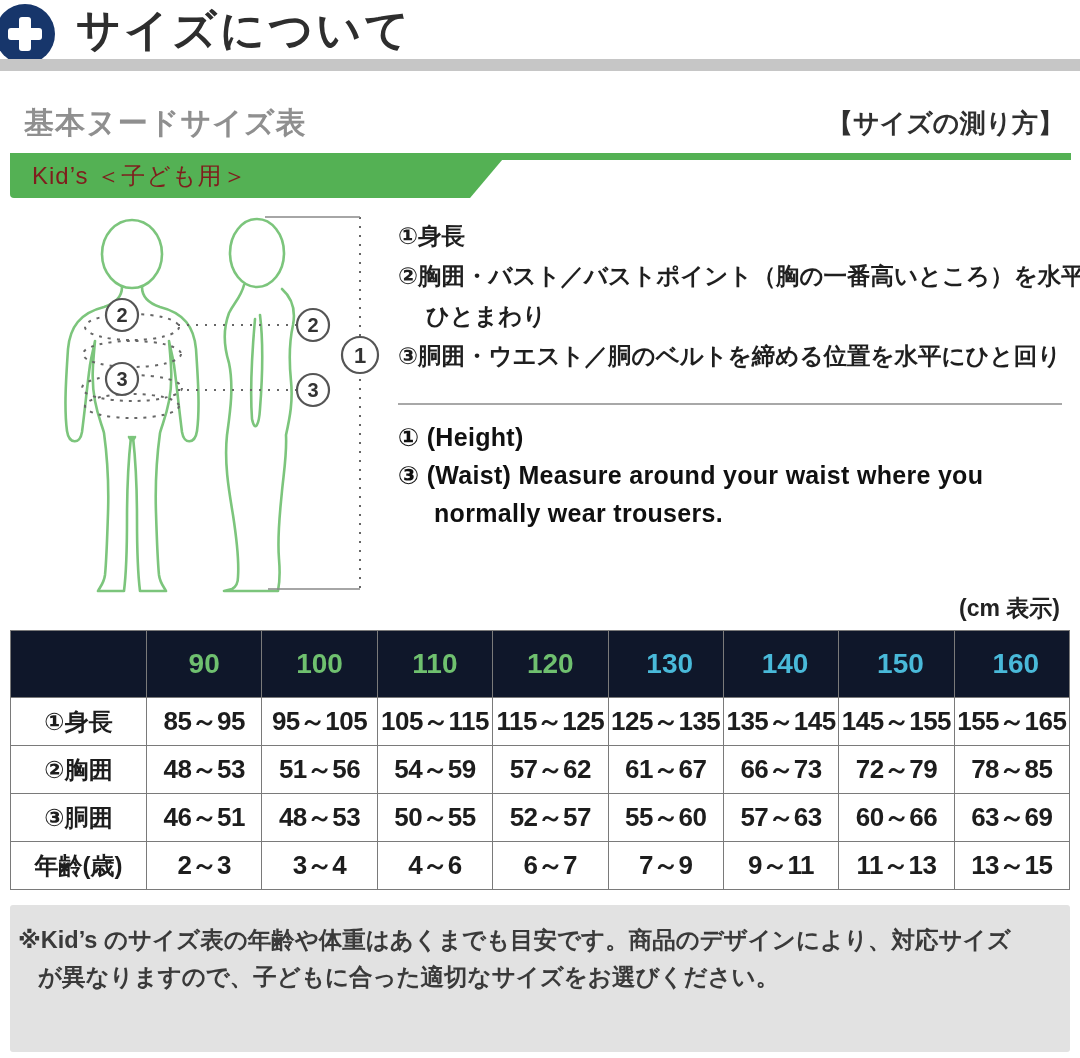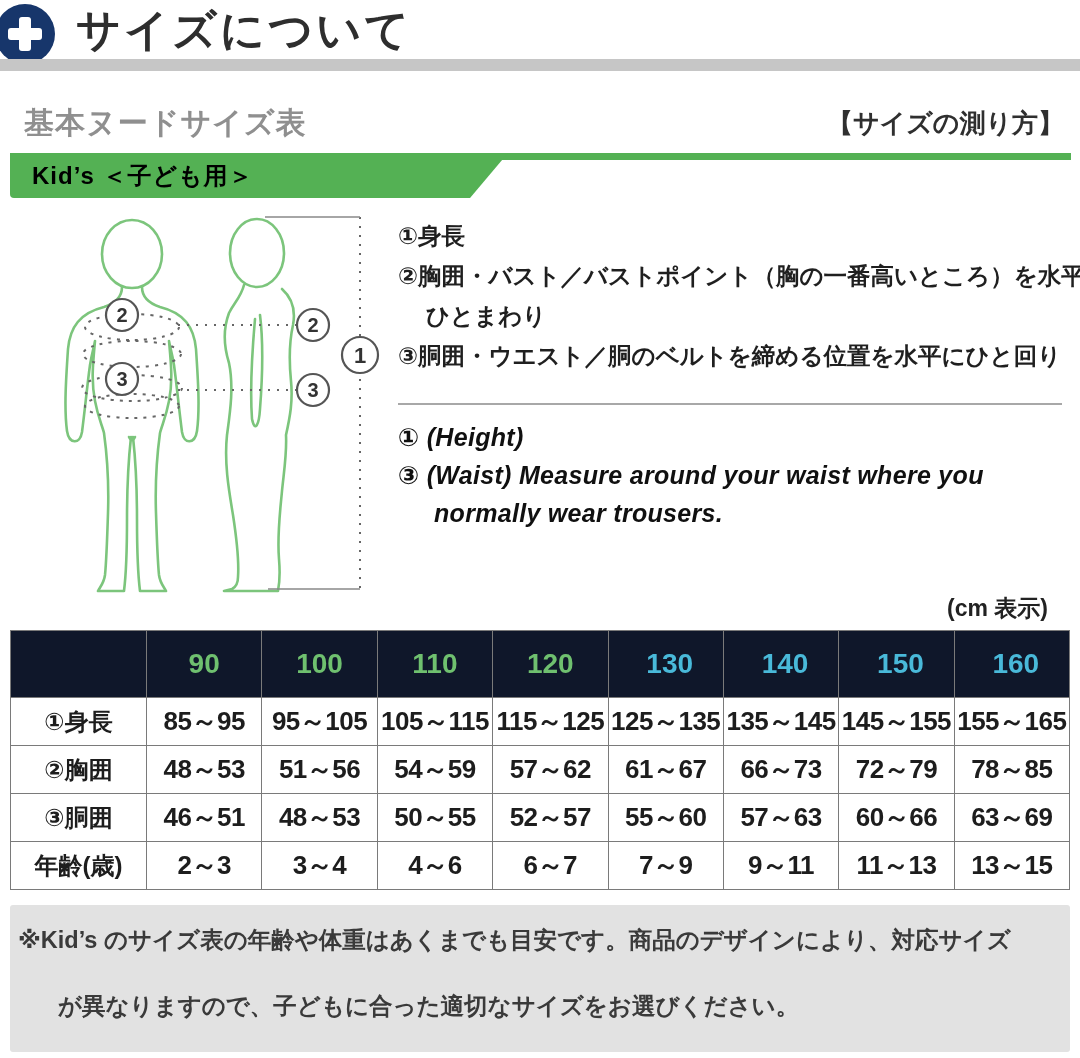--- a/index.html
+++ b/index.html
@@ -25,52 +25,52 @@
     white-space:nowrap;cursor:pointer;
   }
   
   .banner-bar{position:absolute;left:10px;right:9px;top:153px;height:7px;background:#54b154;}
   .banner-block{
     position:absolute;left:10px;top:153px;width:498px;height:45px;background:#54b154;
     clip-path:polygon(0 0,100% 0,calc(100% - 38px) 100%,0 100%);
     border-radius:4px 0 0 4px;
   }
   .banner-text{
-    display:block;padding-left:22px;line-height:45px;color:#000000;font-size:24px;
-    font-weight:700;letter-spacing:1px;white-space:nowrap;
+    display:block;padding-left:22px;line-height:45px;color:#7f1d1d;font-size:24px;
+    font-weight:400;letter-spacing:1px;white-space:nowrap;
   }
   
   .diagram{position:absolute;left:10px;top:203px;}
   
   .jp-notes{position:absolute;left:398px;top:216px;width:676px;}
   .jp-notes .note-line{font-size:23.5px;font-weight:700;color:#1f1f1f;line-height:40px;white-space:nowrap;}
   .jp-notes .indent1{padding-left:28px;}
   .notes-divider{position:absolute;left:398px;top:403px;width:664px;height:2px;background:#a8a8a8;}
-  .en-notes{position:absolute;left:398px;top:418px;width:676px;font-style:italic;}
+  .en-notes{position:absolute;left:398px;top:418px;width:676px;}
   .en-notes .note-line{font-size:25px;font-weight:700;color:#101010;line-height:38px;white-space:nowrap;letter-spacing:0.3px;}
   .en-notes .indent1{padding-left:36px;}
-  .unit-note{position:absolute;right:32px;top:593px;font-size:23px;font-weight:800;color:#222222;white-space:nowrap;}
+  .unit-note{position:absolute;right:20px;top:593px;font-size:23px;font-weight:800;color:#222222;white-space:nowrap;}
   
   .size-table{
     position:absolute;left:10px;top:630px;width:1060px;border-collapse:collapse;table-layout:fixed;
   }
   .size-table th,.size-table td{border:1.6px solid #7a7a7a;text-align:center;padding:0;}
   .size-table col.label-col{width:136px;}
   .size-table thead th{height:66px;background:#0f172a;font-size:28px;font-weight:700;}
   .size-table thead th.c-green{color:#6fc06f;}
   .size-table thead th.c-cyan{color:#49b9d9;padding-left:8px;}
   .size-table tbody td{height:47px;background:#ffffff;font-size:26px;font-weight:700;color:#1d1d1d;letter-spacing:-0.5px;}
   .size-table tbody td.row-label{font-size:24px;font-weight:800;letter-spacing:0;}
   
   .footnote-box{
     position:absolute;left:10px;top:905px;width:1060px;height:147px;background:#e2e2e2;
     border-radius:3px;box-sizing:border-box;padding-top:17px;
   }
   .footnote-box .fn-line{font-size:23.5px;font-weight:700;color:#3a3a3a;line-height:37px;padding-left:8px;white-space:nowrap;}
-  .footnote-box .fn-line.indent1{padding-left:48px;margin-top:29px;}
+  .footnote-box .fn-line.indent1{padding-left:28px;}
 </style>
 </head>
 <body>
 
 <div class="page">
 
   <svg class="hdr-icon" width="64" height="64" viewBox="0 0 64 64">
     <circle cx="32" cy="32" r="30" fill="#17366b"></circle>
     <rect x="15" y="26" width="34" height="12" rx="3" fill="#ffffff"></rect>
     <rect x="26" y="15" width="12" height="34" rx="3" fill="#ffffff"></rect>

